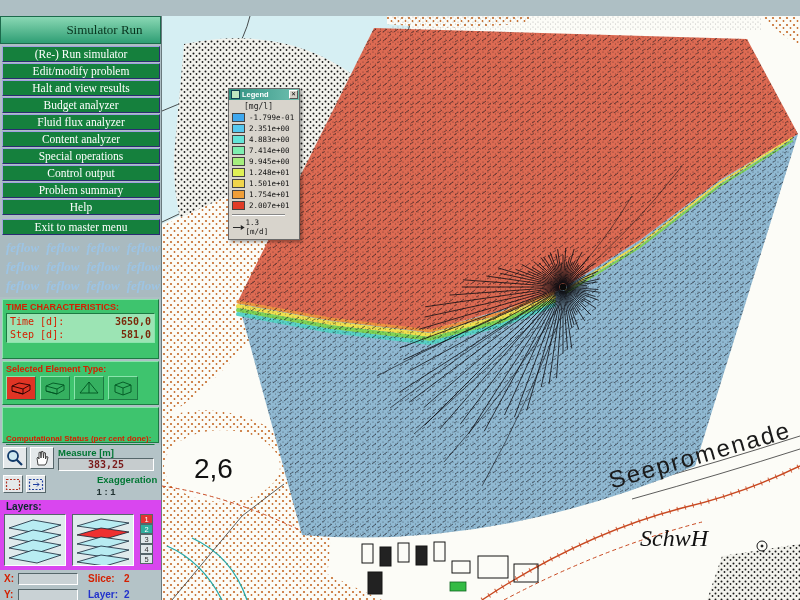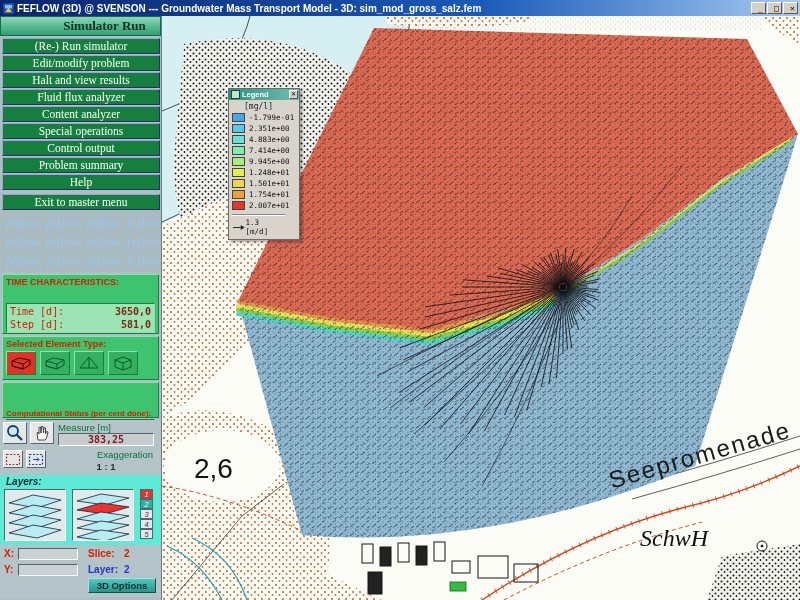--- a/index.html
+++ b/index.html
@@ -9,57 +9,57 @@
   .titlebar{position:absolute;left:0;top:0;width:800px;height:16px;
     background:linear-gradient(90deg,#0a246a,#1a5ab8 60%,#a6caf0);display:flex;align-items:center;}
   .titlebar .ticon{width:11px;height:11px;margin:0 3px;flex:0 0 auto;}
   .titlebar .ttext{color:#fff;font-size:10px;font-weight:bold;white-space:nowrap;overflow:hidden;flex:1;}
   .winbtns{display:flex;gap:1px;margin-left:auto;padding-right:2px;}
   .winbtn{width:15px;height:12px;background:#d4d0c8;border:1px solid;border-color:#fff #5a5a5a #5a5a5a #fff;
     font-size:8px;line-height:10px;text-align:center;color:#000;font-family:"DejaVu Sans Mono",monospace;}
   
   .sidebar{position:absolute;left:0;top:16px;width:162px;height:584px;background:#aebfc4;
     border-right:1px solid #6a7a7e;box-sizing:border-box;}
-  .sb-header{height:20px;background:linear-gradient(#8ad8b4,#2f9e74);border:1px solid #1c6a4c;
+  .sb-header{height:28px;background:linear-gradient(#8ad8b4,#2f9e74);border:1px solid #1c6a4c;
     box-sizing:border-box;display:flex;align-items:center;justify-content:center;
-    font-family:"Liberation Serif",serif;font-weight:bold;font-size:13px;color:#08331d;padding-left:48px;}
+    font-family:"Liberation Serif",serif;font-weight:normal;font-size:13px;color:#08331d;padding-left:48px;}
   .menu{padding-top:1px;}
   .menu-btn{display:block;width:158px;height:16px;margin:1px 2px 0 2px;background:#15803d;
     border:1px solid;border-color:#a0a0e0 #2b2b72 #2b2b72 #a0a0e0;box-sizing:border-box;
     color:#fff;font-family:"Liberation Serif",serif;font-size:11.5px;line-height:13px;text-align:center;padding:0;}
   .menu-btn.gap{margin-top:4px;}
   .feflow{height:62px;background:#a9bac0;padding:2px 6px;box-sizing:border-box;overflow:hidden;}
   .feflow .frow{height:19px;line-height:19px;white-space:nowrap;}
   .feflow span{color:#9dc4e4;font-family:"Liberation Serif",serif;font-style:italic;font-weight:bold;
     font-size:13px;margin-right:7px;}
   .gpanel{margin:2px;background:#3ec46e;border:1px solid;border-color:#8ae4ac #1c7a42 #1c7a42 #8ae4ac;
     padding:2px 3px;box-sizing:border-box;}
   .gtitle{color:#d42000;font-size:9px;font-weight:bold;white-space:nowrap;}
-  .ginner{margin-top:16px;background:#9ce4b4;border:1px solid;border-color:#1c7a42 #8ae4ac #8ae4ac #1c7a42;
+  .ginner{margin-top:1px;background:#9ce4b4;border:1px solid;border-color:#1c7a42 #8ae4ac #8ae4ac #1c7a42;
     padding:1px 3px;font-family:"DejaVu Sans Mono",monospace;font-size:10px;}
   .ginner .trow{display:flex;justify-content:space-between;height:13px;line-height:13px;}
   .ginner .tl{color:#d42000;}
   .ginner .tv{color:#7a2a0a;font-weight:bold;}
   .elem-row{display:flex;gap:4px;margin-top:2px;}
   .elem-icon{width:28px;height:22px;border:1px solid;border-color:#8ae4ac #1c7a42 #1c7a42 #8ae4ac;
     background:#35b060;display:flex;align-items:center;justify-content:center;}
   .elem-icon.sel{background:#e03424;}
   .statbar{height:10px;margin-top:1px;border:1px solid;border-color:#1c7a42 #8ae4ac #8ae4ac #1c7a42;
     background:linear-gradient(90deg,#2233cc,#22aaee 22%,#33cc44 45%,#ddee22 65%,#ee9922 82%,#dd2211);}
   .statticks{display:flex;justify-content:space-between;font-size:7.5px;color:#a42000;font-weight:bold;padding:0 1px;}
   .tools{position:relative;height:55px;background:#b4c3c7;}
   .sqbtn{position:absolute;background:#e4e8ea;border:1px solid;border-color:#fff #55666a #55666a #fff;
     display:flex;align-items:center;justify-content:center;padding:0;}
-  .measure-label,.exagg-label{position:absolute;color:#007733;font-weight:normal;font-size:9.5px;}
+  .measure-label,.exagg-label{position:absolute;color:#007733;font-weight:bold;font-size:9.5px;}
   .measure-field{position:absolute;left:58px;top:13px;width:96px;height:13px;background:#c6ccce;
     border:1px solid;border-color:#55666a #fff #fff #55666a;box-sizing:border-box;text-align:center;
     font-family:"DejaVu Sans Mono",monospace;font-size:10px;font-weight:bold;color:#7a1a1a;line-height:12px;}
   .exagg-value{position:absolute;left:58px;top:41px;width:96px;text-align:center;font-size:9.5px;
     font-weight:bold;color:#223333;}
-  .layers{position:relative;height:70px;background:#5eead4;font-style:italic;}
+  .layers{position:relative;height:70px;background:#d946ef;}
   .lab{position:absolute;font-size:10px;font-weight:bold;color:#0a2a2a;}
   .lbox{position:absolute;width:62px;height:52px;background:#dfeaec;border:1px solid;
     border-color:#55666a #fff #fff #55666a;box-sizing:border-box;}
   .numstrip{position:absolute;left:140px;top:14px;width:14px;}
   .numcell{width:13px;height:10px;font-size:7.5px;line-height:10px;text-align:center;
     border:1px solid #55666a;box-sizing:border-box;margin-bottom:0;}
   .nc1{background:#e23333;color:#fff;}
   .nc2{background:#2fae9e;color:#fff;}
   .ncn{background:#dfe8ea;color:#333;}
   .coords{position:relative;height:52px;background:#b4c3c7;}
@@ -86,41 +86,29 @@
   .lg-swatch{width:11px;height:7px;border:1px solid #444;margin-right:4px;flex:0 0 auto;}
   .lg-val{font-family:"DejaVu Sans Mono",monospace;font-size:7.5px;color:#111;white-space:nowrap;}
   .lg-sep{border-top:1px solid #888;border-bottom:1px solid #fff;margin:3px 0 2px 0;}
   .lg-vel{display:flex;align-items:center;font-family:"DejaVu Sans Mono",monospace;font-size:7.5px;color:#111;}
 </style>
 </head>
 <body>
 
 <div id="screen">
 
-  <div class="titlebar">
-    <svg class="ticon" viewBox="0 0 12 12">
-      <rect width="12" height="12" fill="#2244aa"></rect>
-        <rect x="2" y="2" width="8" height="4" fill="#66ccee"></rect>
-      <polygon points="2,10 6,5 10,10" fill="#eecc22"></polygon>
-    </svg>
-    <div class="ttext">FEFLOW (3D) @ SVENSON --- Groundwater Mass Transport Model - 3D: sim_mod_gross_salz.fem</div>
-    <div class="winbtns">
-      <button class="winbtn">_</button>
-      <button class="winbtn">□</button>
-      <button class="winbtn">✕</button>
-    </div>
-  </div>
 
   <div class="sidebar">
     <div class="sb-header">Simulator Run</div>
 
     <div class="menu">
       <button class="menu-btn">(Re-) Run simulator</button>
       <button class="menu-btn">Edit/modify problem</button>
       <button class="menu-btn">Halt and view results</button>
+      <button class="menu-btn">Budget analyzer</button>
       <button class="menu-btn">Fluid flux analyzer</button>
       <button class="menu-btn">Content analyzer</button>
       <button class="menu-btn">Special operations</button>
       <button class="menu-btn">Control output</button>
       <button class="menu-btn">Problem summary</button>
       <button class="menu-btn">Help</button>
       <button class="menu-btn gap">Exit to master menu</button>
     </div>
 
     <div class="feflow">

